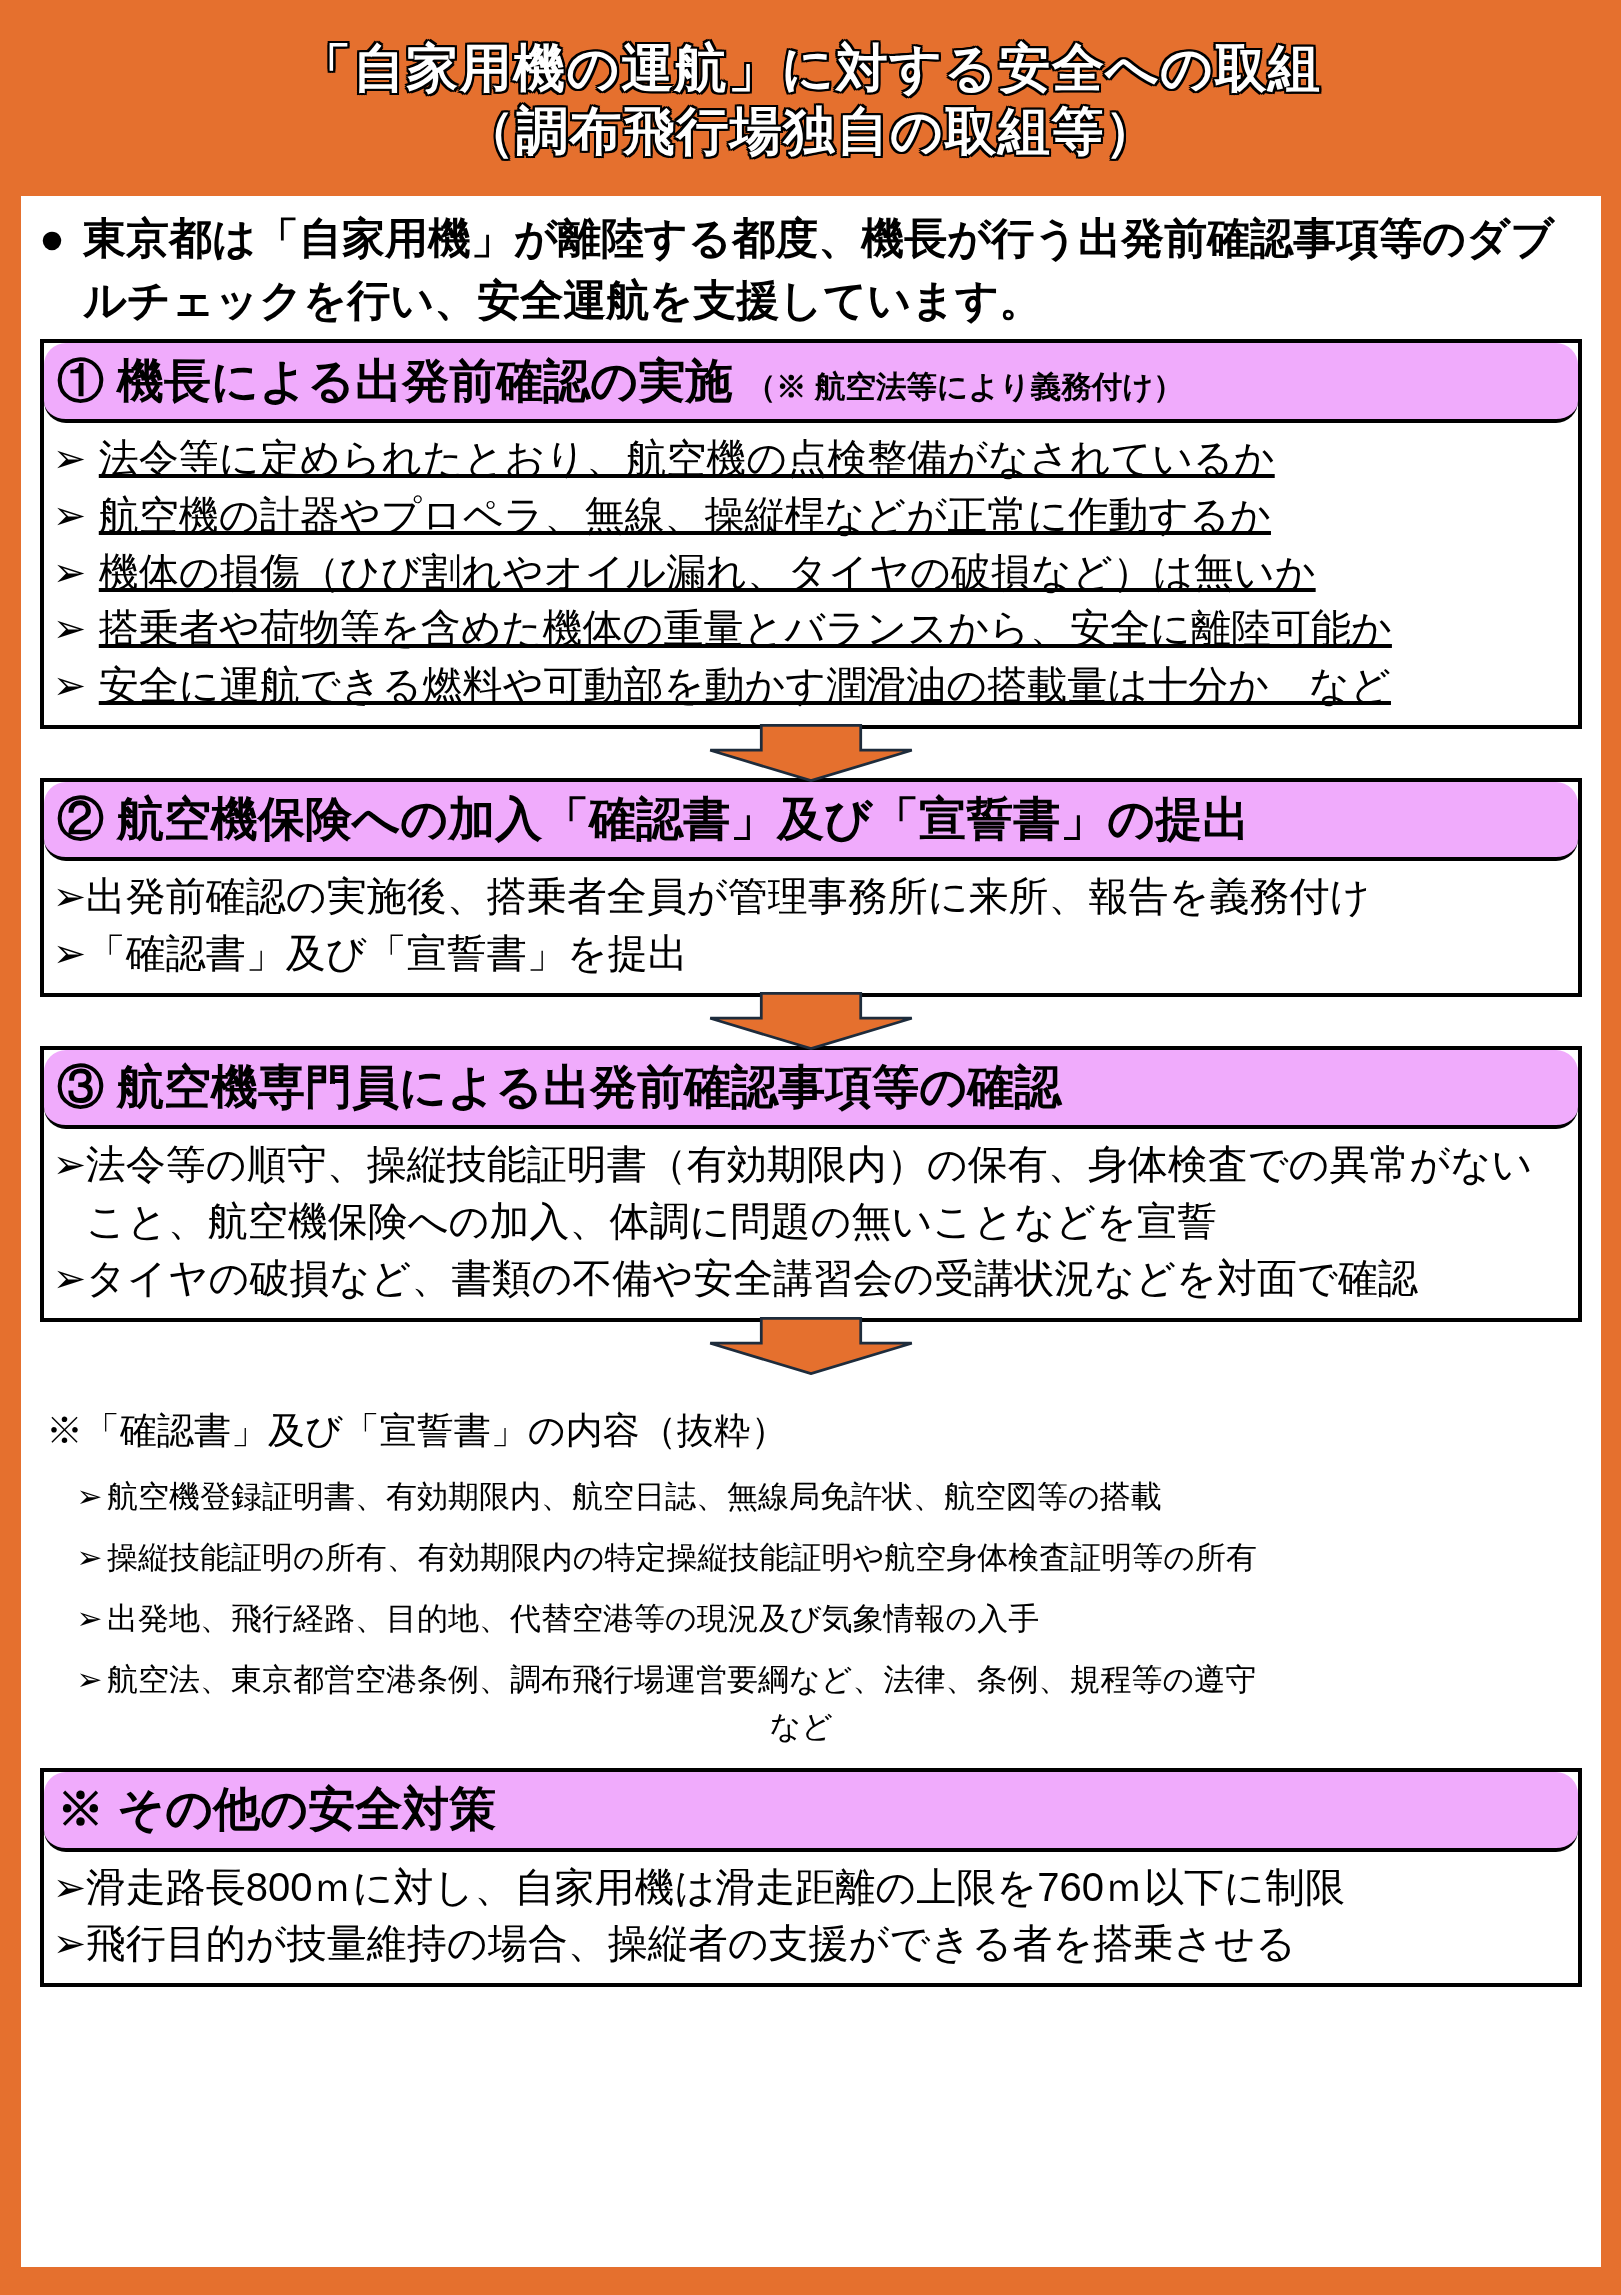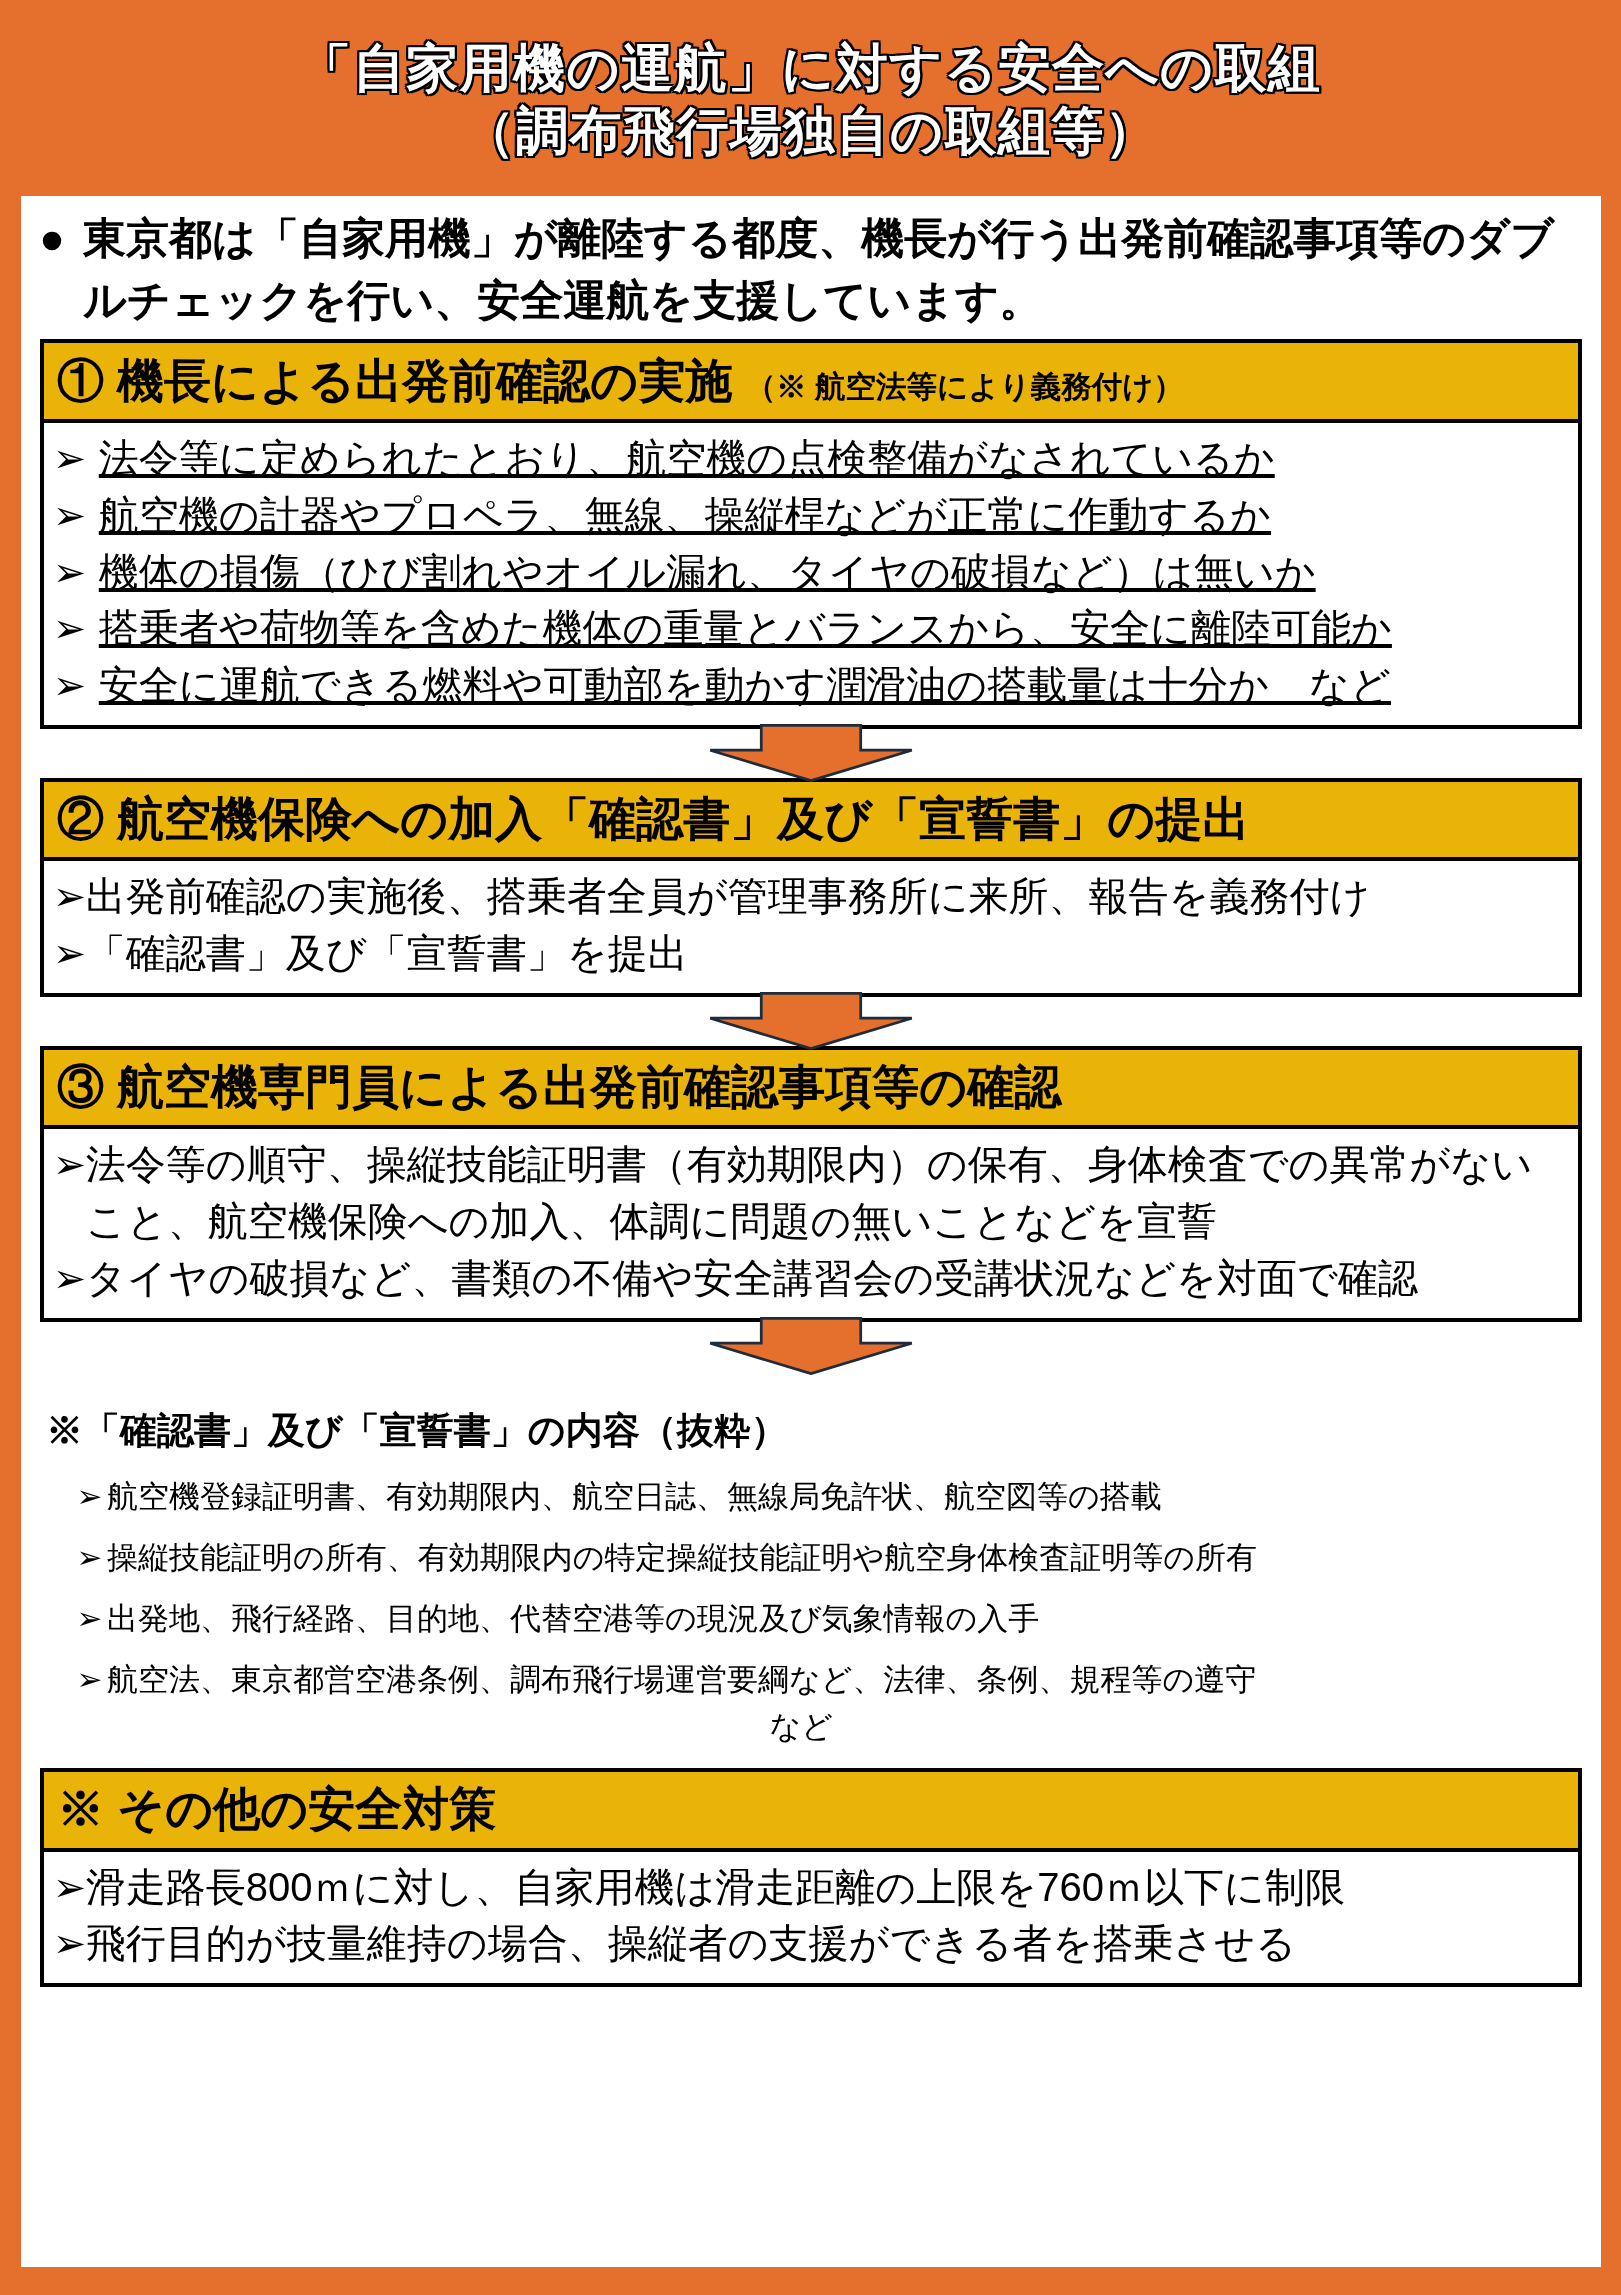--- a/index.html
+++ b/index.html
@@ -47,43 +47,43 @@
   }
   .lead .marker{display:inline-block;width:44px;text-indent:0;}
   
   .sbox{
     border:4.9px solid #000;
     margin:0 4.2px;
     background:#fff;
     position:relative;z-index:1;
   }
   .shead{
-    background:#eab308;
+    background:#f0abfc;
     border-bottom:4.2px solid #000;
     padding:9.7px 12.5px;
-    font-size:47px;font-weight:bold;line-height:1.2;
+    font-size:47px;font-weight:bold;line-height:1.2;border-radius:22px;
   }
   .shead .note{font-size:30.5px;font-weight:bold;}
   .sbody{
     padding:7px 11px 11px 8.3px;
     font-size:40px;line-height:1.42;
   }
   .item{padding-left:33px;text-indent:-33px;}
   .item .marker{display:inline-block;width:33px;text-indent:0;}
   .sec1 .item{padding-left:46px;text-indent:-46px;text-decoration:underline;}
   .sec1 .item .marker{width:46px;}
   
   .arrow-row{
     height:57px;margin:-4.2px 0;
     position:relative;z-index:2;
     display:flex;justify-content:center;align-items:center;
   }
   
   .notes{margin:36px 9.7px 0 9.7px;}
-  .notes-heading{font-size:37px;font-weight:bold;}
+  .notes-heading{font-size:37px;font-weight:normal;}
   .notes .item{
     font-size:31px;line-height:1.25;
     margin-top:22px;margin-left:30.5px;
     padding-left:30.5px;text-indent:-30.5px;
   }
   .notes .item .marker{width:30.5px;}
   .notes-suffix{
     text-align:center;font-size:31px;margin-top:7px;padding-right:19.4px;
   }
   

